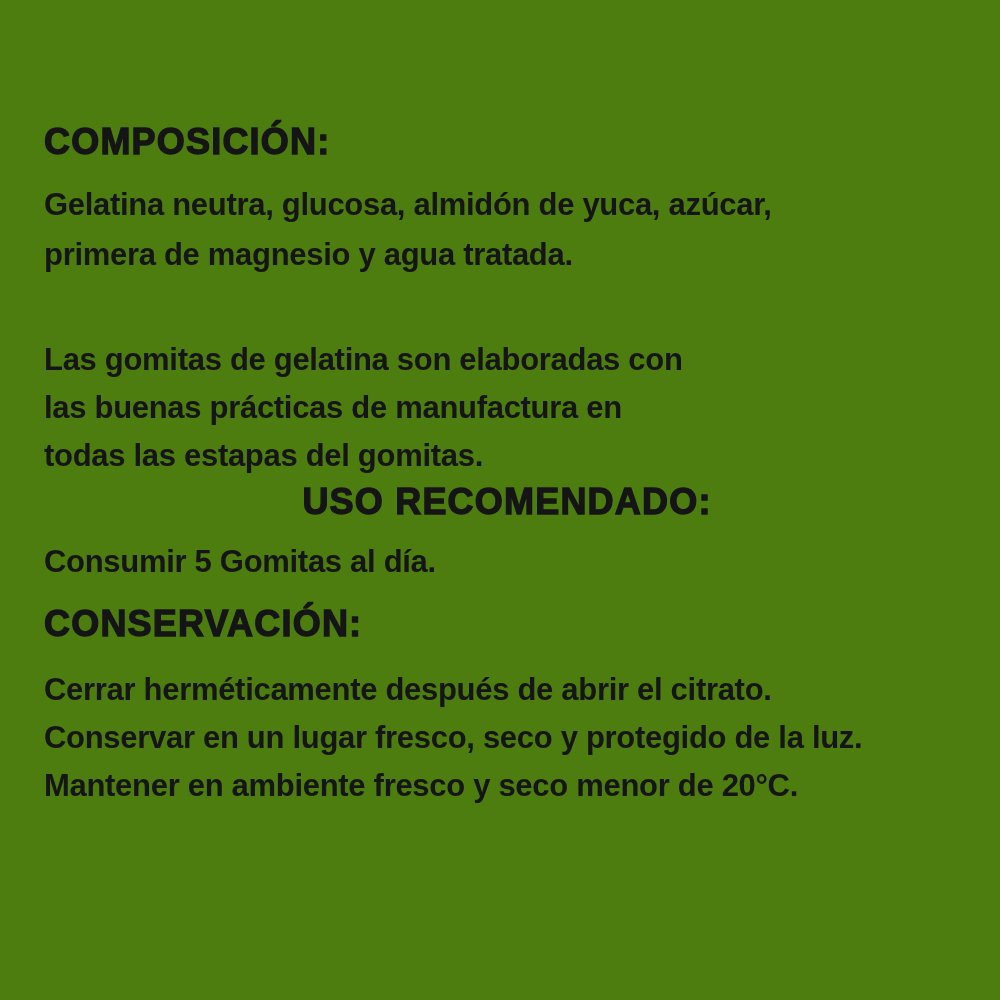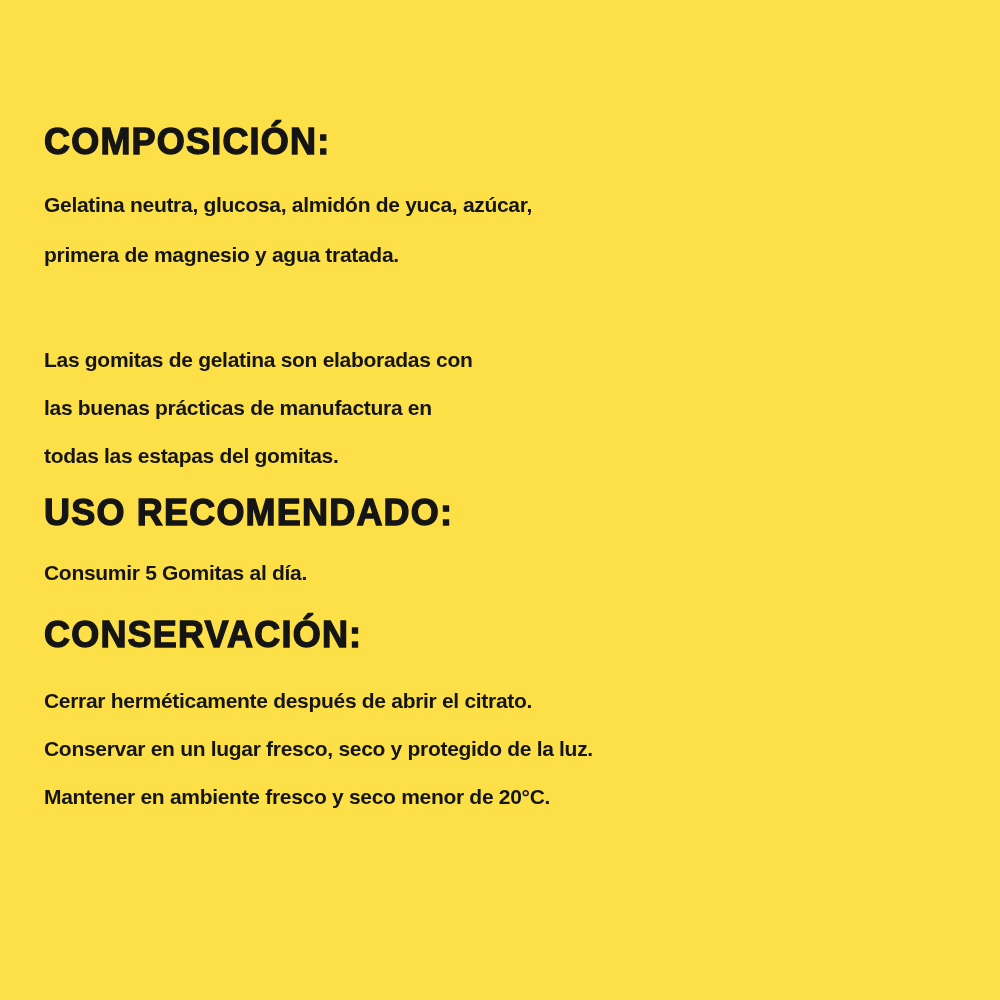--- a/index.html
+++ b/index.html
@@ -19,39 +19,39 @@
   }
   .section-heading {
     font-size: 36px;
     line-height: 44px;
     font-weight: bold;
     letter-spacing: 1.2px;
     -webkit-text-stroke: 1.3px #151515;
     white-space: nowrap;
   }
   .body-text {
-    font-size: 21px;
+    font-size: 31px;
     font-weight: bold;
     line-height: 48px;
     letter-spacing: -0.3px;
     white-space: nowrap;
   }
   .body-text.first { line-height: 50px; }
   .mt-body-1   { margin-top: 16px; }
   .mt-para-2   { margin-top: 56px; }
-  .mt-head-2   { margin-top: 11px; }
+  .mt-head-2   { margin-top: 0; text-align: center; }
   .mt-body-3   { margin-top: 14px; }
   .mt-head-3   { margin-top: 16px; }
   .mt-para-4   { margin-top: 20px; }
   .text-line { display: block; }
 </style>
 </head>
 <body>
 
-<div class="label-canvas" style="background: #fde047; color: rgb(21, 21, 21);">
+<div class="label-canvas" style="background: #4d7c0f; color: rgb(21, 21, 21);">
 
   <div class="section-heading">COMPOSICIÓN:</div>
   <div class="body-text first mt-body-1">
     <span class="text-line">Gelatina neutra, glucosa, almidón de yuca, azúcar,</span>
     <span class="text-line">primera de magnesio y agua tratada.</span>
   </div>
 
   <div class="body-text mt-para-2">
     <span class="text-line">Las gomitas de gelatina son elaboradas con</span>
     <span class="text-line">las buenas prácticas de manufactura en</span>

